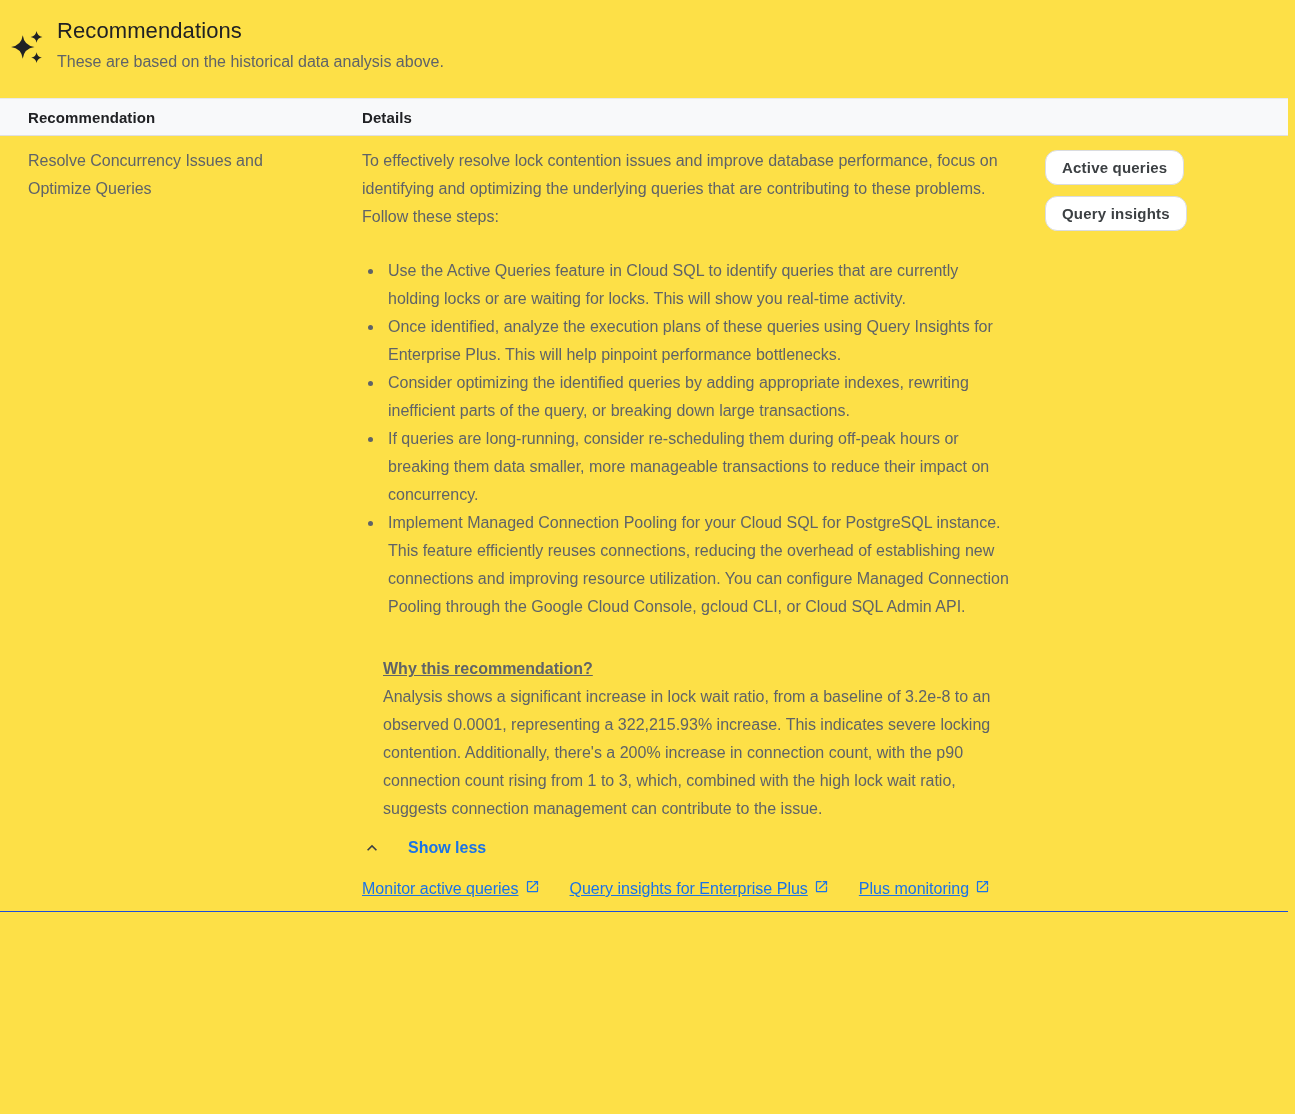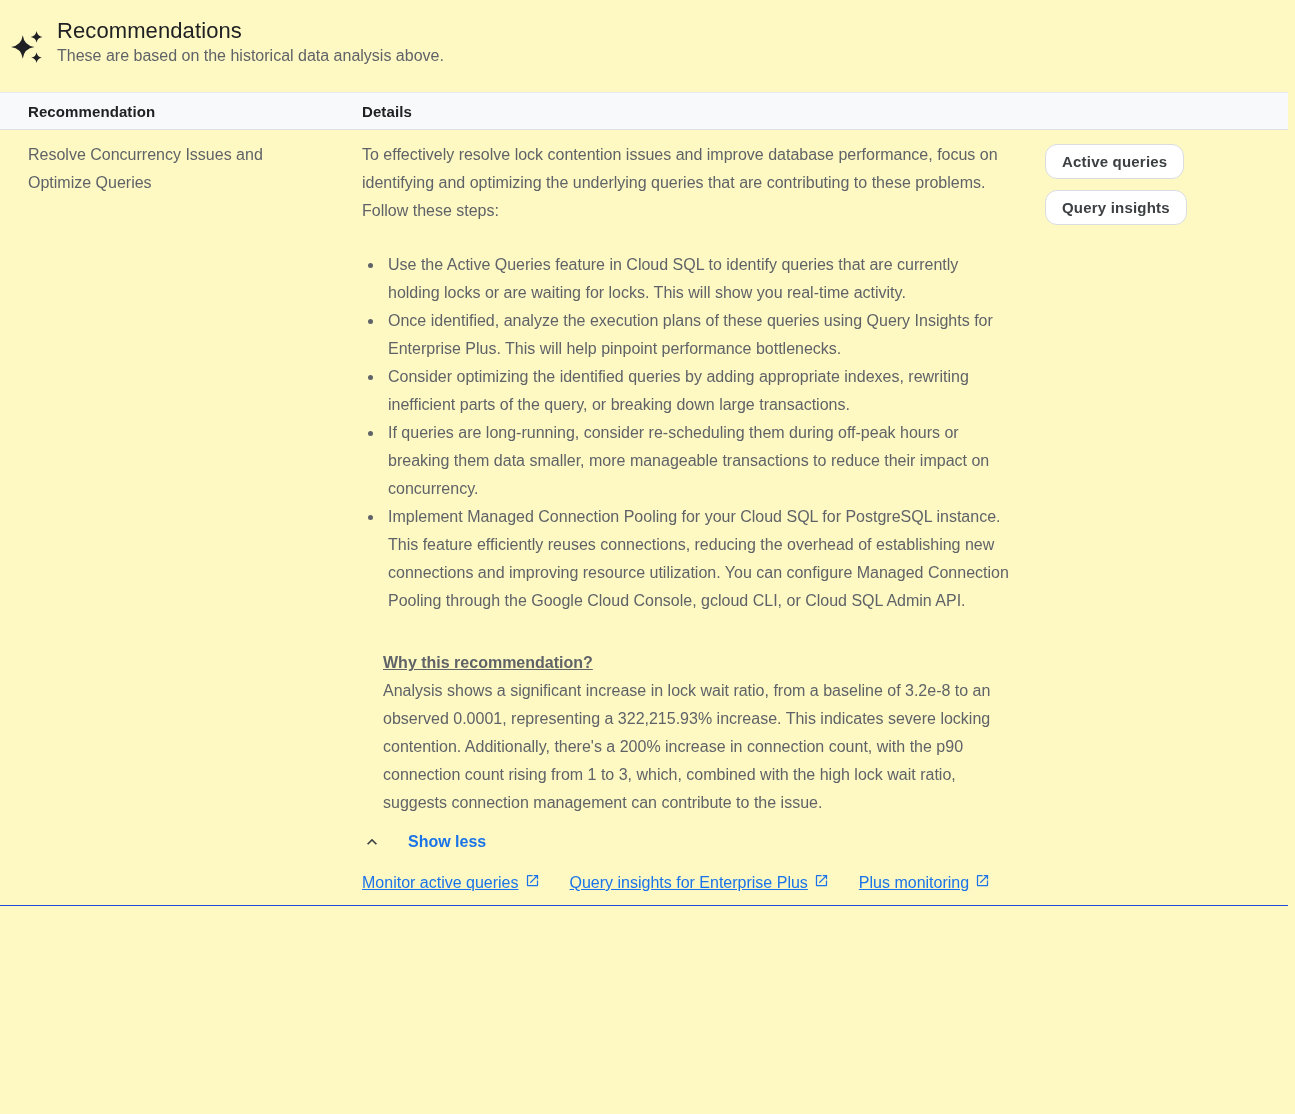--- a/index.html
+++ b/index.html
@@ -2,28 +2,28 @@
 <html><head>
 <meta charset="utf-8">
 <style>
   * { box-sizing: border-box; }
   html, body { margin: 0; padding: 0; background: #fff; }
   body {
     font-family: "Liberation Sans", "DejaVu Sans", sans-serif;
     color: #202124;
     width: 1295px;
   }
-  .page { width: 1295px; min-height: 1114px; background: #fef9c3; overflow: hidden; }
+  .page { width: 1295px; min-height: 1114px; background: #fde047; overflow: hidden; }
 
   
   .rec-header { display: flex; align-items: flex-start; padding: 17px 0 0 10px; }
   .sparkle-wrap { width: 34px; height: 38px; margin-top: 11px; flex: none; }
   .rec-header-text { margin-left: 13px; }
   .page-title { font-size: 22px; font-weight: 400; color: #202124; margin: 0; line-height: 28px; letter-spacing: 0.1px; }
-  .page-subtitle { font-size: 16px; color: #5f6368; margin: 0 0 0 0; line-height: 22px; }
+  .page-subtitle { font-size: 16px; color: #5f6368; margin: 6px 0 0 0; line-height: 22px; }
 
   
   .rec-table { margin-top: 25px; width: 1288px; }
   .thead {
     display: flex; align-items: center; height: 38px;
     background: #f8f9fa;
     border-top: 1px solid #e8eaed;
     border-bottom: 1px solid #e0e0e0;
   }
   .th { font-size: 15px; font-weight: 700; color: #202124; letter-spacing: 0.1px; }

